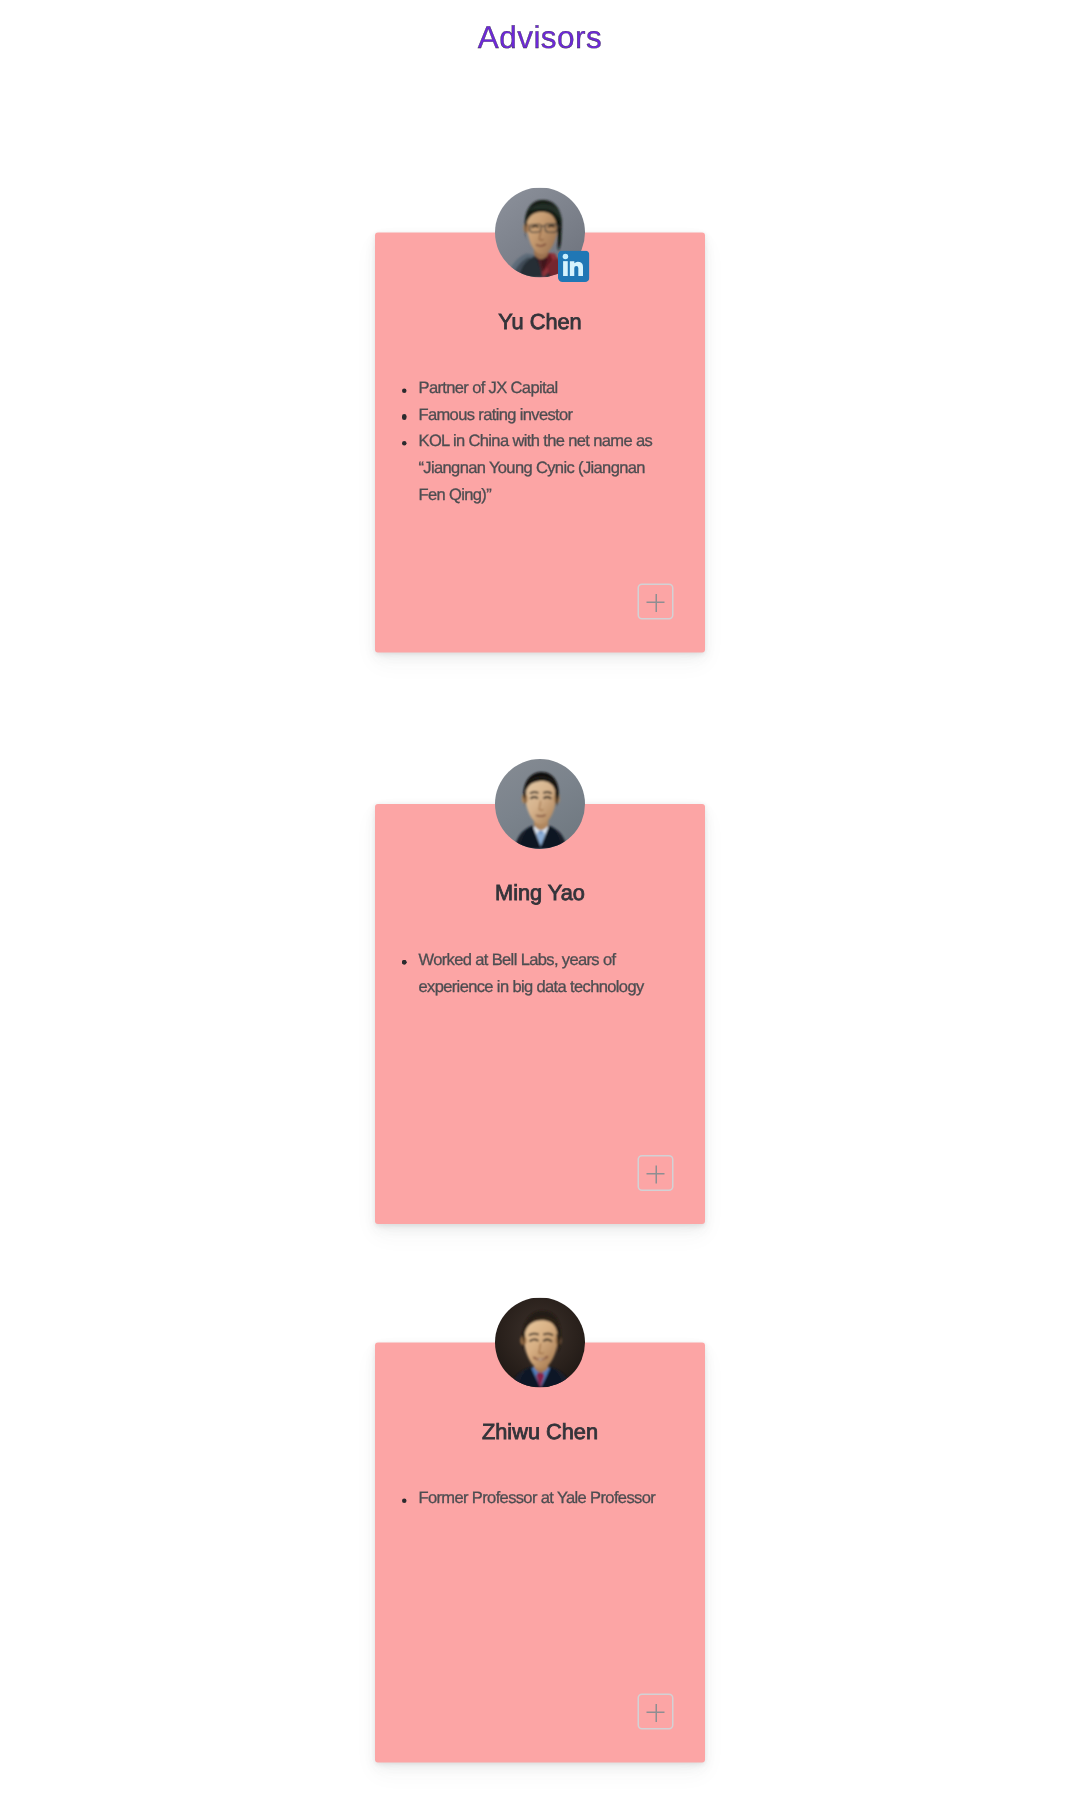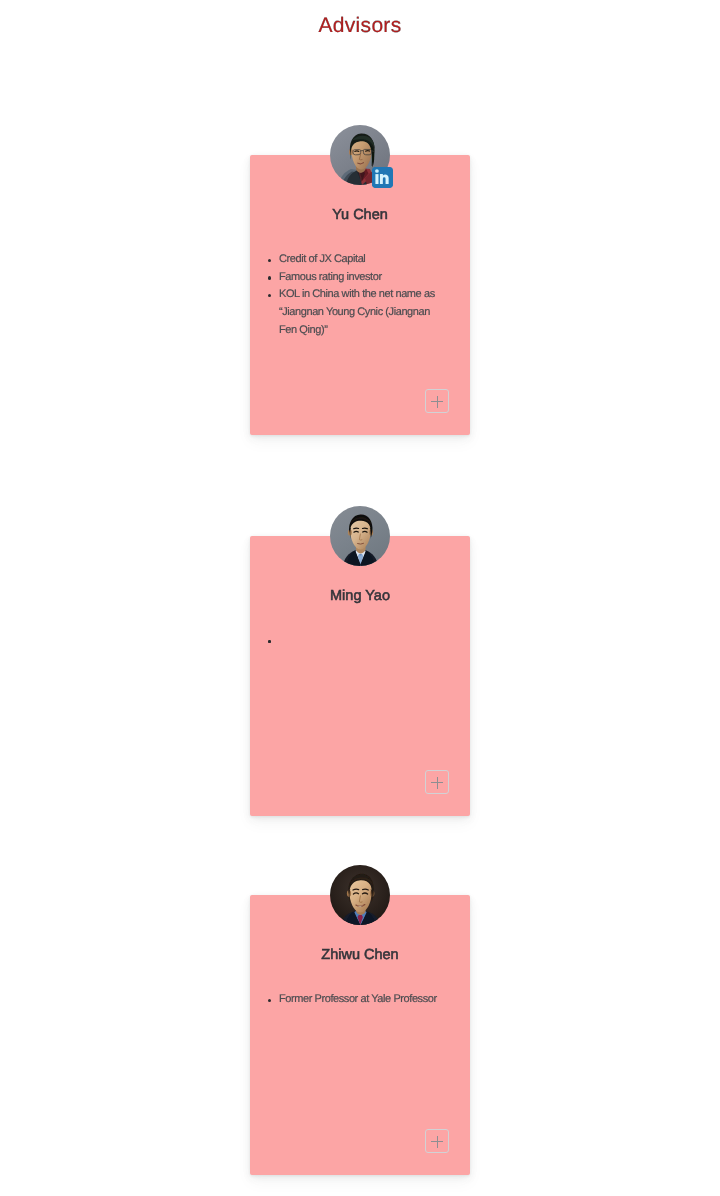--- a/index.html
+++ b/index.html
@@ -9,21 +9,21 @@
     font-family:"Liberation Sans",sans-serif;
     -webkit-font-smoothing:antialiased;
     text-rendering:geometricPrecision;
     overflow:hidden;
   }
   .page{position:relative;width:720px;height:1196px;background:#fff;overflow:hidden;}
 
   .page-title{
     position:absolute;left:0;top:13px;width:720px;
     text-align:center;font-size:21px;font-weight:400;
-    color:#b91c1c;line-height:26px;letter-spacing:.3px;
+    color:#6d28d9;line-height:26px;letter-spacing:.3px;
     -webkit-text-stroke:0.22px #323236;
   }
 
   .card{
     position:absolute;left:250px;width:220px;height:280px;
     background:#fca5a5;border-radius:2px;
     box-shadow:0 1px 3px rgba(60,64,67,.10),
                0 3px 8px rgba(60,64,67,.07),
                0 7px 16px rgba(60,64,67,.045);
   }
@@ -149,21 +149,21 @@
             <circle cx="4.95" cy="4.0" r="1.85" fill="#c8eefd"></circle>
             <rect x="3.4" y="7.1" width="3.1" height="9.9" fill="#d6f3fd"></rect>
             <path d="M7.9 7.1 h3.0 v1.4 a3.35 3.35 0 0 1 5.75 2.35 v6.15 h-3.1 v-5.35 a1.35 1.35 0 0 0 -2.7 0 v5.35 h-2.95 z" fill="#d6f3fd"></path>
           </svg>
       </a>
     </div>
 
     <div class="name">Yu Chen</div>
 
     <ul class="bio">
-      <li class="bio-item"><span class="dot"></span><span class="bio-text">Credit of JX Capital</span></li>
+      <li class="bio-item"><span class="dot"></span><span class="bio-text">Partner of JX Capital</span></li>
       <li class="bio-item"><span class="dot"></span><span class="bio-text">Famous rating investor</span></li>
       <li class="bio-item"><span class="dot"></span><span class="bio-text">KOL in China with the net name as “Jiangnan Young Cynic (Jiangnan Fen Qing)”</span></li>
     </ul>
 
     <button class="plus-btn" aria-label="+">
       <span class="bar-h"></span>
       <span class="bar-v"></span>
     </button>
 
   </div>
@@ -224,21 +224,21 @@
             <path d="M27.6 37.6 q3 1.2 5.9 -0.2" stroke="#7f4e3a" stroke-width="0.95" fill="none" stroke-linecap="round"></path>
           </g>
         </svg>
       </span>
     </div>
 
     <div class="name">Ming Yao</div>
 
     <ul class="bio">
       <li class="bio-item"><span class="dot"></span></li>
-      <li class="bio-item"><span class="dot"></span></li>
+      <li class="bio-item"><span class="dot"></span><span class="bio-text">Worked at Bell Labs, years of experience in big data technology</span></li>
     </ul>
 
     <button class="plus-btn" aria-label="+">
       <span class="bar-h"></span>
       <span class="bar-v"></span>
     </button>
 
   </div>
 
   <div class="card card-3">

